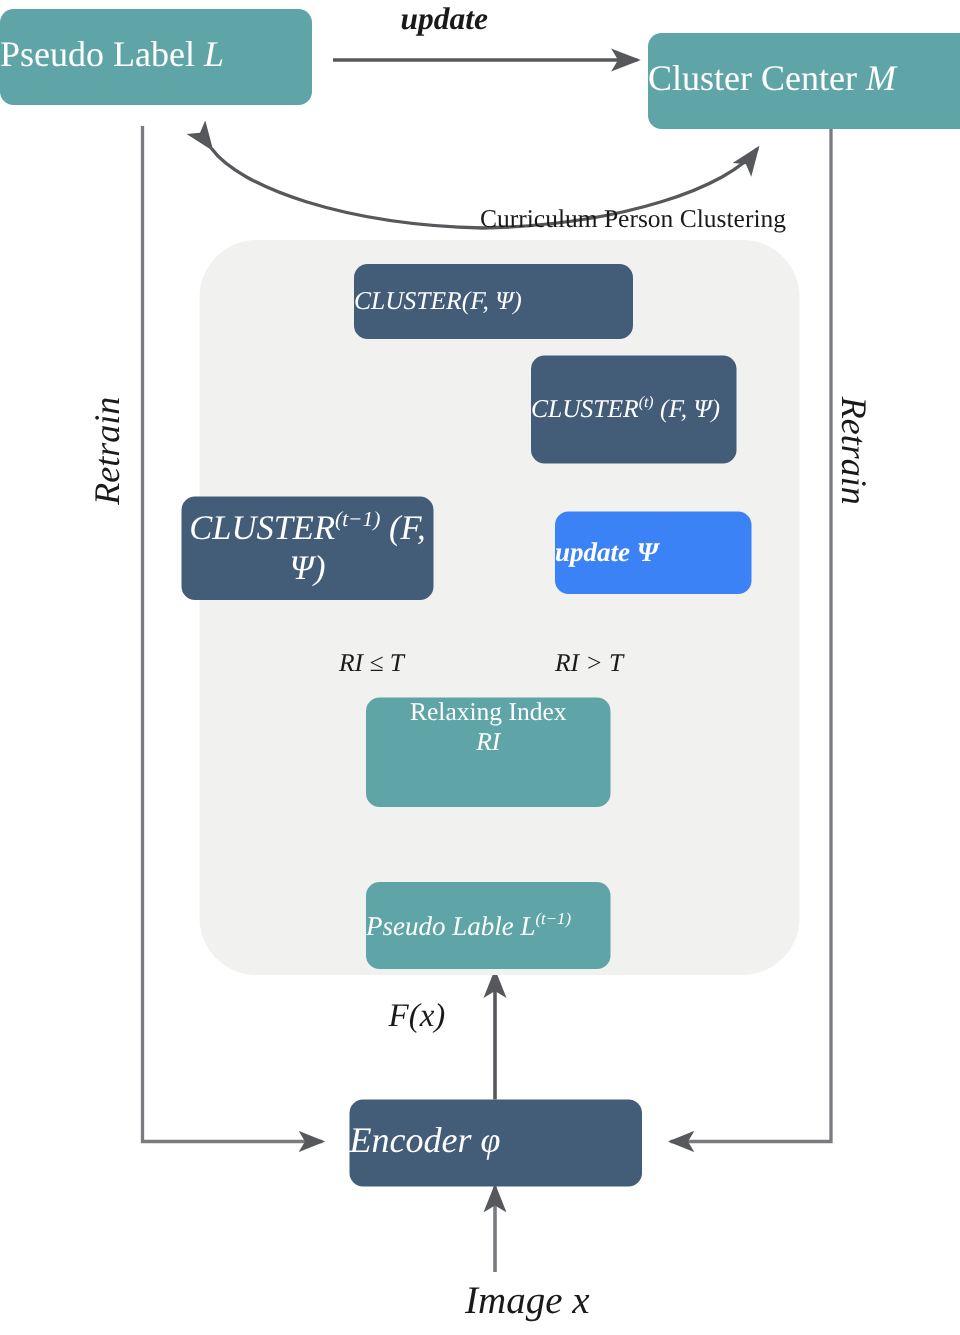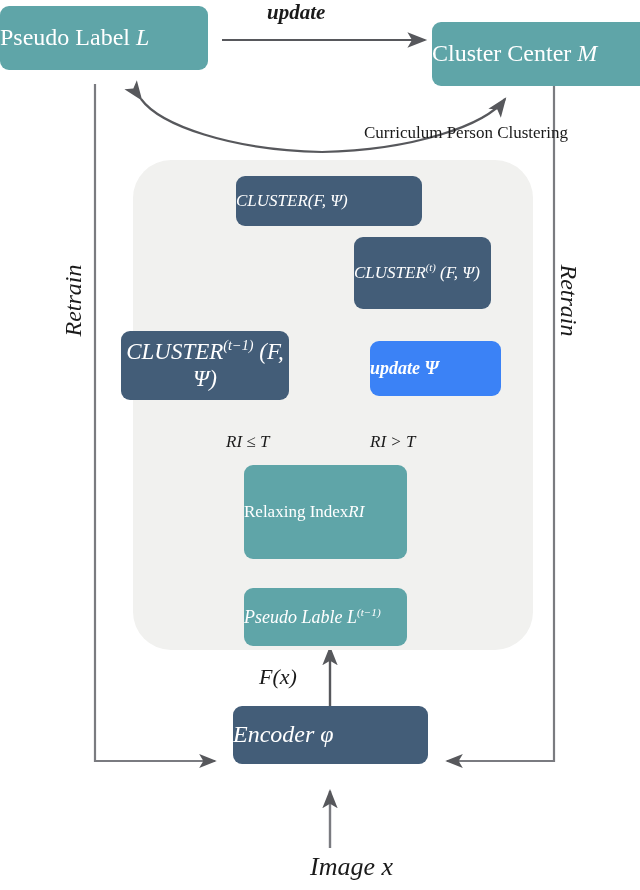--- a/index.html
+++ b/index.html
@@ -115,21 +115,21 @@
   </div>
 
   <div class="node node-teal serif-up" style="left:432px; top:22px; width:240px; height:64px; font-size:24px;">
     <span>
       <span>Cluster Center </span><i>M</i>
     </span>
   </div>
 
   <div class="lbl serif-it" style="left:267px; top:0px; font-size:21px; font-weight:bold;">update</div>
 
-  <div class="lbl serif-up" style="left:320px; top:123px; font-size:17px;margin-left:44px;">Curriculum  Person Clustering</div>
+  <div class="lbl serif-up" style="left:320px; top:136px; font-size:17px;">Curriculum  Person Clustering</div>
 
   <div class="lbl serif-it rot-left" style="left:18px; top:287px; width:110px; text-align:center; font-size:24px;">Retrain</div>
 
   <div class="lbl serif-it rot-right" style="left:513px; top:287px; width:110px; text-align:center; font-size:24px;">Retrain</div>
 
   <div class="node node-navy serif-it" style="left:236px; top:176px; width:186px; height:50px; font-size:17px;">
     <span>CLUSTER(F, Ψ)</span>
   </div>
 
   <div class="node node-navy serif-it" style="left:354px; top:237px; width:137px; height:72px; font-size:17px;">
@@ -145,32 +145,32 @@
   </div>
 
   <div class="node node-red serif-it" style="left:370px; top:341px; width:131px; height:55px; font-size:18px; font-weight:bold;">
     <span>update Ψ</span>
   </div>
 
   <div class="lbl serif-it" style="left:226px; top:432px; font-size:17px;">RI ≤ T</div>
 
   <div class="lbl serif-it" style="left:370px; top:432px; font-size:17px;">RI &gt; T</div>
 
-  <div class="node node-teal serif-up" style="left:244px; top:465px; width:163px; height:94px; font-size:17px; flex-direction:row;">
+  <div class="node node-teal serif-up" style="left:244px; top:465px; width:163px; height:73px; font-size:17px; flex-direction:column;">
     <span>Relaxing Index</span>
     <i>RI</i>
   </div>
 
   <div class="node node-teal serif-it" style="left:244px; top:588px; width:163px; height:58px; font-size:18px;">
     <span>
       <span>Pseudo Lable L</span><sup>(t−1)</sup>
     </span>
   </div>
 
   <div class="lbl serif-it" style="left:259px; top:664px; font-size:22px;">F(x)</div>
 
-  <div class="node node-navy serif-it" style="left:233px; top:706px; width:195px; height:58px; font-size:24px;">
+  <div class="node node-navy serif-it" style="left:233px; top:733px; width:195px; height:58px; font-size:24px;">
     <span>Encoder φ</span>
   </div>
 
   <div class="lbl serif-it" style="left:273px; top:852px; font-size:26px;margin-left:37px;">Image x</div>
 
 </div>
 
 </body></html>

